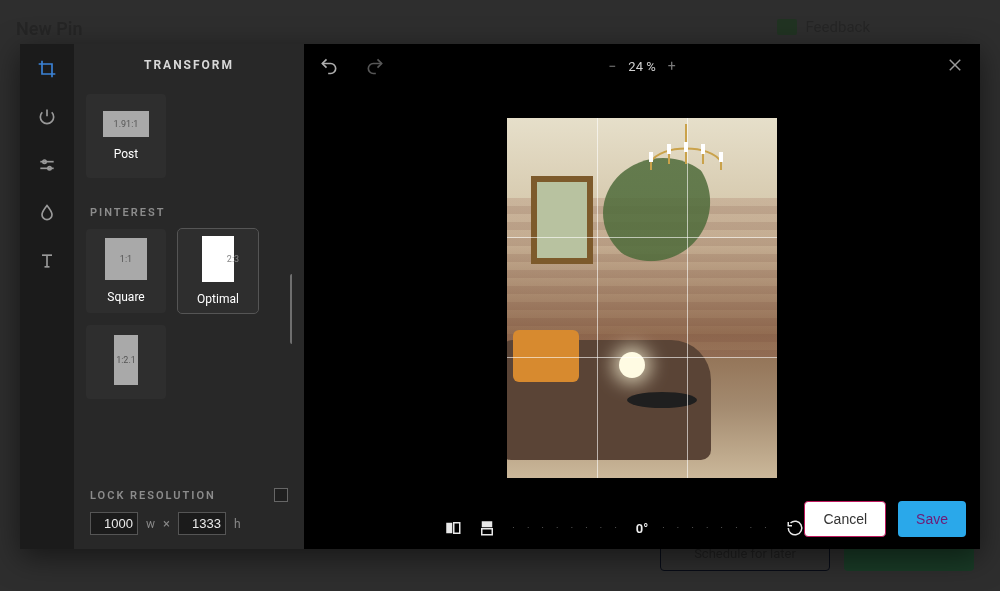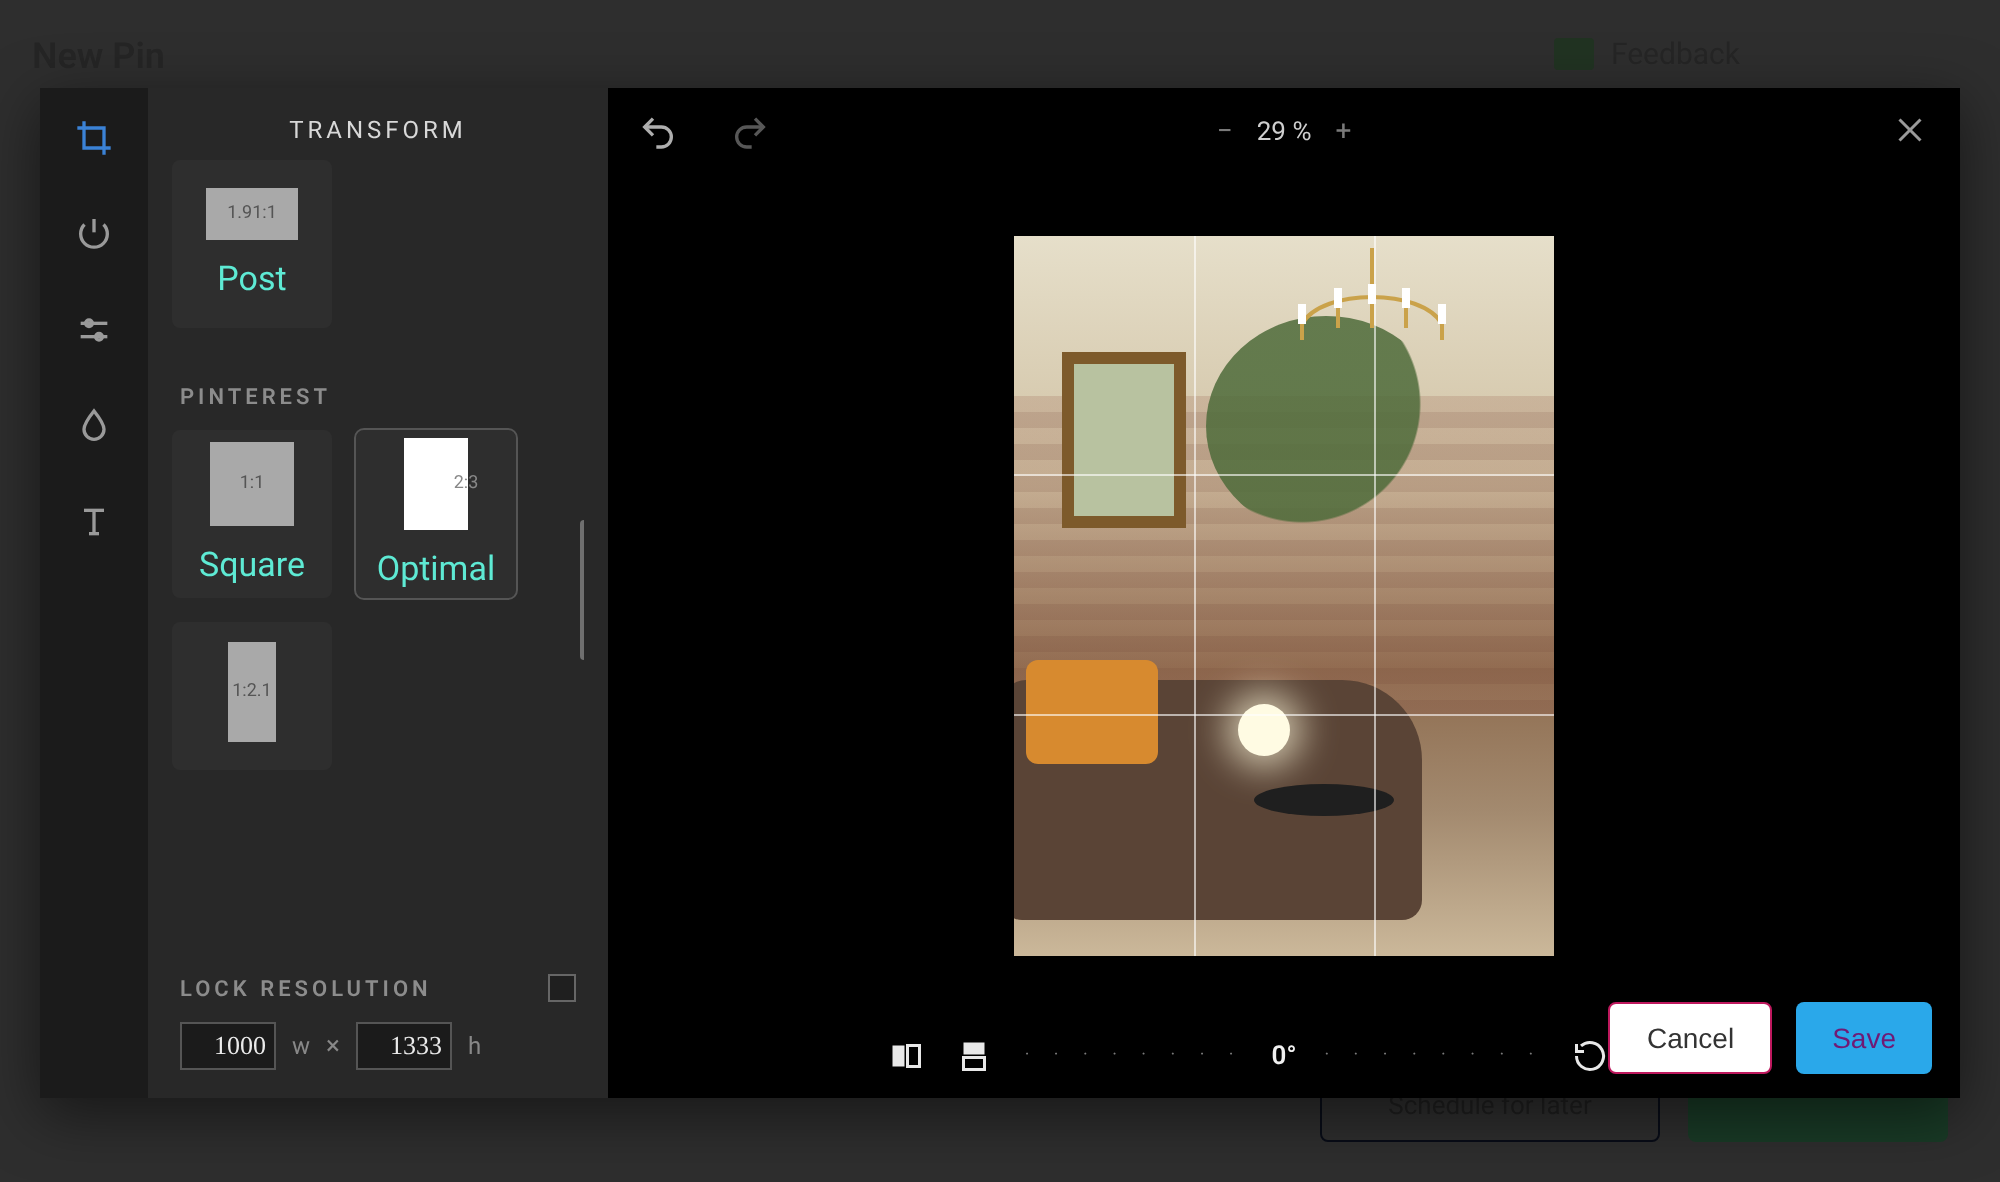--- a/index.html
+++ b/index.html
@@ -18,42 +18,42 @@
   
   .modal { position: absolute; top: 44px; left: 20px; right: 20px; bottom: 42px; background: #000; border-radius: 4px; display: flex; box-shadow: 0 8px 30px rgba(0,0,0,0.5); }
 
   
   .rail { width: 54px; background: #1b1b1b; display: flex; flex-direction: column; align-items: center; padding-top: 14px; gap: 26px; }
   .rail .ico { width: 22px; height: 22px; display: flex; align-items: center; justify-content: center; color: #9a9a9a; cursor: pointer; }
   .rail .ico.active { color: #3b82d6; }
 
   
   .panel { width: 230px; background: #282828; color: #c8c8c8; display: flex; flex-direction: column; padding: 14px 12px 0 12px; position: relative; }
-  .panel-title { text-align: center; font-size: 12px; letter-spacing: 2px; font-weight: 400; color: #d8d8d8; margin-bottom: 8px; }
+  .panel-title { text-align: center; font-size: 12px; letter-spacing: 2px; font-weight: 700; color: #d8d8d8; margin-bottom: 22px; }
   .panel-body { flex: 1; overflow: hidden; position: relative; }
   .panel-scroll { position: absolute; right: -2px; top: 180px; width: 4px; height: 70px; background: #6f6f6f; border-radius: 2px; }
 
   .section-label { font-size: 11px; letter-spacing: 2px; font-weight: 600; color: #8c8c8c; margin: 28px 0 10px 4px; }
 
   .cards { display: flex; gap: 12px; flex-wrap: wrap; text-align: center; }
   .card { width: 80px; height: 84px; background: #2e2e2e; border-radius: 4px; display: flex; flex-direction: column; align-items: center; justify-content: center; gap: 10px; cursor: pointer; }
   .card.sel { outline: 1px solid #555; }
   .swatch { background: #a9a9a9; display: flex; align-items: center; justify-content: center; font-size: 9px; color: #555; }
-  .card-label { font-size: 17px; color: #5eead4; }
+  .card-label { font-size: 12px; color: #ffffff; }
 
   .swatch.post   { width: 46px; height: 26px; }
   .swatch.square { width: 42px; height: 42px; }
   .swatch.optimal{ width: 32px; height: 46px; background: #fff; color: #888; padding-left: 30px; }
   .swatch.long   { width: 24px; height: 50px; }
 
   .lock-row { display: flex; align-items: center; justify-content: space-between; margin: 18px 4px 0 4px; font-size: 11px; letter-spacing: 2px; font-weight: 600; color: #8c8c8c; }
   .lock-chk { width: 14px; height: 14px; border: 1px solid #666; background: #1f1f1f; cursor: pointer; }
 
   .dim-row { display: flex; align-items: center; gap: 8px; margin: 10px 4px 14px 4px; color: #cfcfcf; font-size: 13px; }
-  .dim-row input { width: 48px; background: #1b1b1b; border: 1px solid #555; color: #eaeaea; font-size: 13px; padding: 3px 4px; text-align: right; font-family: Liberation Serif, serif; }
+  .dim-row input { width: 48px; background: #1b1b1b; border: 1px solid #555; color: #eaeaea; font-size: 13px; padding: 3px 4px; text-align: right; }
   .dim-row .unit { color: #888; font-size: 12px; }
   .dim-row .times { color: #888; }
 
   
   .stage { flex: 1; background: #000; position: relative; display: flex; flex-direction: column; }
   .topbar { height: 44px; display: flex; align-items: center; padding: 0 14px; gap: 24px; position: relative; }
   .hist-btn { width: 22px; height: 22px; color: #aeaeae; cursor: pointer; display:flex; align-items:center; justify-content:center; }
   .zoom-group { position: absolute; left: 50%; transform: translateX(-50%); display: flex; align-items: center; gap: 12px; color: #cfcfcf; font-size: 13px; }
   .zoom-btn { color: #7a7a7a; cursor: pointer; font-size: 14px; }
   .close-btn { position: absolute; right: 14px; top: 12px; width: 20px; height: 20px; color: #9a9a9a; cursor: pointer; }
@@ -191,21 +191,21 @@
       </span>
       <span class="hist-btn" style="opacity:.5">
         <svg viewBox="0 0 24 24" width="20" height="20" fill="none" stroke="currentColor" stroke-width="2">
             <path d="m15 14 5-5-5-5"></path>
             <path d="M20 9H10a6 6 0 0 0 0 12h3"></path>
           </svg>
       </span>
 
       <div class="zoom-group">
         <span class="zoom-btn">−</span>
-        <span>29 %</span>
+        <span>24 %</span>
         <span class="zoom-btn">+</span>
       </div>
 
       <span class="close-btn">
         <svg viewBox="0 0 24 24" width="18" height="18" fill="none" stroke="currentColor" stroke-width="2">
             <line x1="5" y1="5" x2="19" y2="19"></line>
             <line x1="19" y1="5" x2="5" y2="19"></line>
           </svg>
       </span>
     </div>

